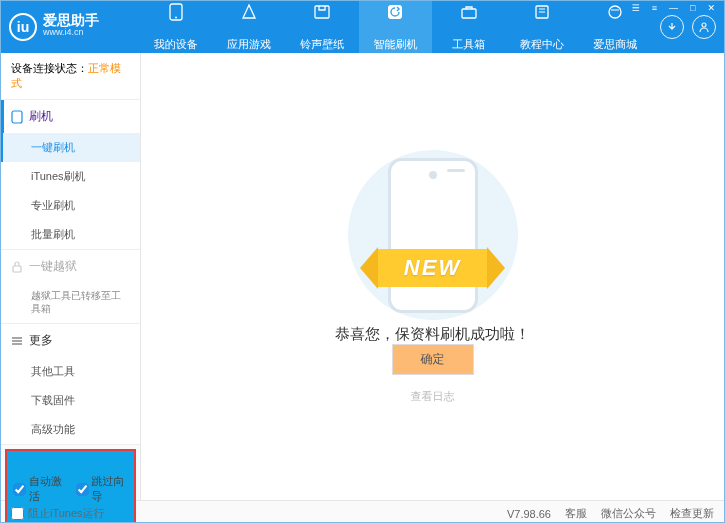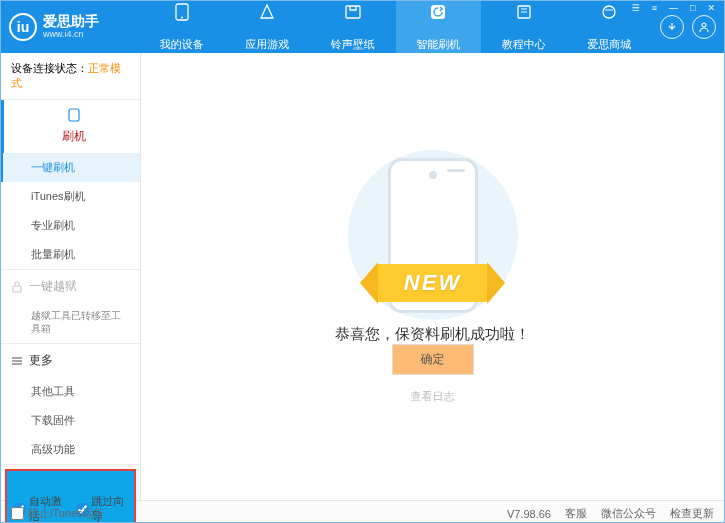--- a/index.html
+++ b/index.html
@@ -1,19 +1,19 @@
 <!DOCTYPE html>
 <html><head>
 <meta charset="utf-8">
 <style>
 * { margin: 0; padding: 0; box-sizing: border-box; font-family: "Microsoft YaHei", sans-serif; }
 body { width: 725px; height: 523px; background: #fff; border: 1px solid #7ab8e8; font-size: 12px; position: relative; }
 
 .header { background: #1a8fe6; height: 52px; display: flex; align-items: center; padding: 0 8px; color: #fff; }
-.logo { display: flex; align-items: center; gap: 6px; width: 130px; }
+.logo { display: flex; align-items: flex-start; gap: 6px; width: 130px; }
 .logo-icon { width: 28px; height: 28px; border: 2px solid #fff; border-radius: 50%; display: flex; align-items: center; justify-content: center; font-weight: bold; font-size: 14px; }
 .logo-text { display: flex; flex-direction: column; line-height: 1.1; }
 .logo-text .title { font-size: 14px; font-weight: bold; }
 .logo-text .url { font-size: 9px; opacity: 0.85; }
 
 .nav { display: flex; flex: 1; height: 100%; }
 .nav-item { flex: 1; display: flex; flex-direction: column; align-items: center; justify-content: center; gap: 16px; cursor: pointer; font-size: 11px; }
 .nav-item.active { background: #3ca5ec; }
 .nav-icon { width: 18px; height: 18px; display: flex; align-items: center; justify-content: center; }
 
@@ -24,40 +24,40 @@
 .win-controls span { padding: 2px 3px; cursor: pointer; }
 
 .body-wrap { display: flex; height: calc(100% - 52px - 22px); }
 
 .sidebar { width: 140px; border-right: 1px solid #e5e5e5; display: flex; flex-direction: column; background: #fafafa; }
 .status-bar { padding: 8px 10px; font-size: 11px; background: #fff; border-bottom: 1px solid #eee; }
 .status-bar .val { color: #ff8c00; }
 
 .side-section { border-bottom: 1px solid #eee; background: #fff; }
 .side-header { display: flex; align-items: center; gap: 6px; padding: 8px 10px; font-size: 12px; color: #333; }
-.side-header.blue { border-left: 3px solid #1a8fe6; color: #b91c1c; padding-left: 14px; flex-direction: column; }
+.side-header.blue { border-left: 3px solid #1a8fe6; color: #4c1d95; padding-left: 7px; }
 .side-header.gray { color: #aaa; }
 .side-item { padding: 7px 10px 7px 30px; font-size: 11px; color: #555; cursor: pointer; }
 .side-item.active { background: #e6f3fc; color: #1a8fe6; border-left: 2px solid #1a8fe6; padding-left: 28px; }
 .side-note { padding: 6px 10px 8px 30px; font-size: 10px; color: #888; line-height: 1.3; }
 
 .checks { padding: 23px 6px; border: 2px solid #e04040; margin: 4px; display: flex; gap: 10px; font-size: 11px; background: #0ea5e9; }
 .checks label { display: flex; align-items: center; gap: 3px; color: #444; }
 .checks input { accent-color: #1a8fe6; }
 
 .device { padding: 6px 8px; background: #fff; flex: 1; }
 .device-name { color: #1a8fe6; font-size: 12px; display: flex; align-items: center; gap: 16px; }
 
 .main { flex: 1; display: flex; flex-direction: column; align-items: center; justify-content: center; }
 .illust { position: relative; width: 230px; height: 175px; }
 .circle-bg { position: absolute; width: 170px; height: 170px; background: #e9f4fb; border-radius: 50%; left: 30px; top: 0; }
 .phone { position: absolute; width: 90px; height: 155px; background: #fff; border: 3px solid #d8e3ec; border-radius: 14px; left: 70px; top: 8px; }
 .phone::before { content:''; position:absolute; top:10px; left:50%; transform:translateX(-50%); width:8px; height:8px; background:#d8e3ec; border-radius:50%; }
 .phone::after { content:''; position:absolute; top:8px; left:50%; transform:translateX(14px); width:18px; height:3px; background:#d8e3ec; border-radius:2px; }
-.ribbon { position: absolute; bottom: 21px; left: 0; right: 0; height: 42px; display: flex; align-items: center; justify-content: center; }
+.ribbon { position: absolute; bottom: 36px; left: 0; right: 0; height: 42px; display: flex; align-items: center; justify-content: center; }
 .ribbon-tail-l, .ribbon-tail-r { width: 0; height: 0; border-top: 21px solid transparent; border-bottom: 21px solid transparent; }
 .ribbon-tail-l { border-right: 18px solid #f5b81f; }
 .ribbon-tail-r { border-left: 18px solid #f5b81f; }
 .ribbon-body { background: #ffcb2f; color: #fff; font-weight: 900; font-size: 22px; letter-spacing: 2px; padding: 6px 26px; font-style: italic; text-shadow: 0 1px 2px rgba(0,0,0,0.15); }
 
 .success-text { font-size: 15px; color: #333; }
 .ok-btn { border: 1px solid #ddd; background: #fdba74; padding: 6px 28px; font-size: 12px; color: #555; cursor: pointer; }
 .log-link { margin-top: 14px; font-size: 11px; color: #bbb; cursor: pointer; }
 
 .footer { height: 26px; border-top: 1px solid #e5e5e5; display: flex; align-items: center; padding: 0 10px; font-size: 11px; color: #666; background: #fafafa; }
@@ -114,20 +114,29 @@
     </div>
     <div class="nav-item active">
       <span class="nav-icon">
           <svg width="18" height="18" viewBox="0 0 18 18">
             <rect x="2" y="2" width="14" height="14" rx="3" fill="#fff"></rect>
             <path d="M9 5 a4 4 0 1 0 4 4" stroke="#3ca5ec" stroke-width="1.5" fill="none"></path>
             <path d="M11 4 l2 2 l-2 2" stroke="#3ca5ec" stroke-width="1.5" fill="none"></path>
           </svg>
         </span>
       <span>智能刷机</span>
+    </div>
+    <div class="nav-item">
+      <span class="nav-icon">
+          <svg width="18" height="16" viewBox="0 0 18 16">
+            <rect x="2" y="5" width="14" height="9" rx="1" fill="none" stroke="#fff" stroke-width="1.3"></rect>
+            <path d="M6 5 v-2 h6 v2" stroke="#fff" stroke-width="1.3" fill="none"></path>
+          </svg>
+        </span>
+      <span>工具箱</span>
     </div>
     <div class="nav-item">
       <span class="nav-icon">
           <svg width="18" height="16" viewBox="0 0 18 16">
             <rect x="3" y="2" width="12" height="12" rx="1" fill="none" stroke="#fff" stroke-width="1.3"></rect>
             <line x1="6" y1="5" x2="12" y2="5" stroke="#fff"></line>
             <line x1="6" y1="8" x2="12" y2="8" stroke="#fff"></line>
           </svg>
         </span>
       <span>教程中心</span>

